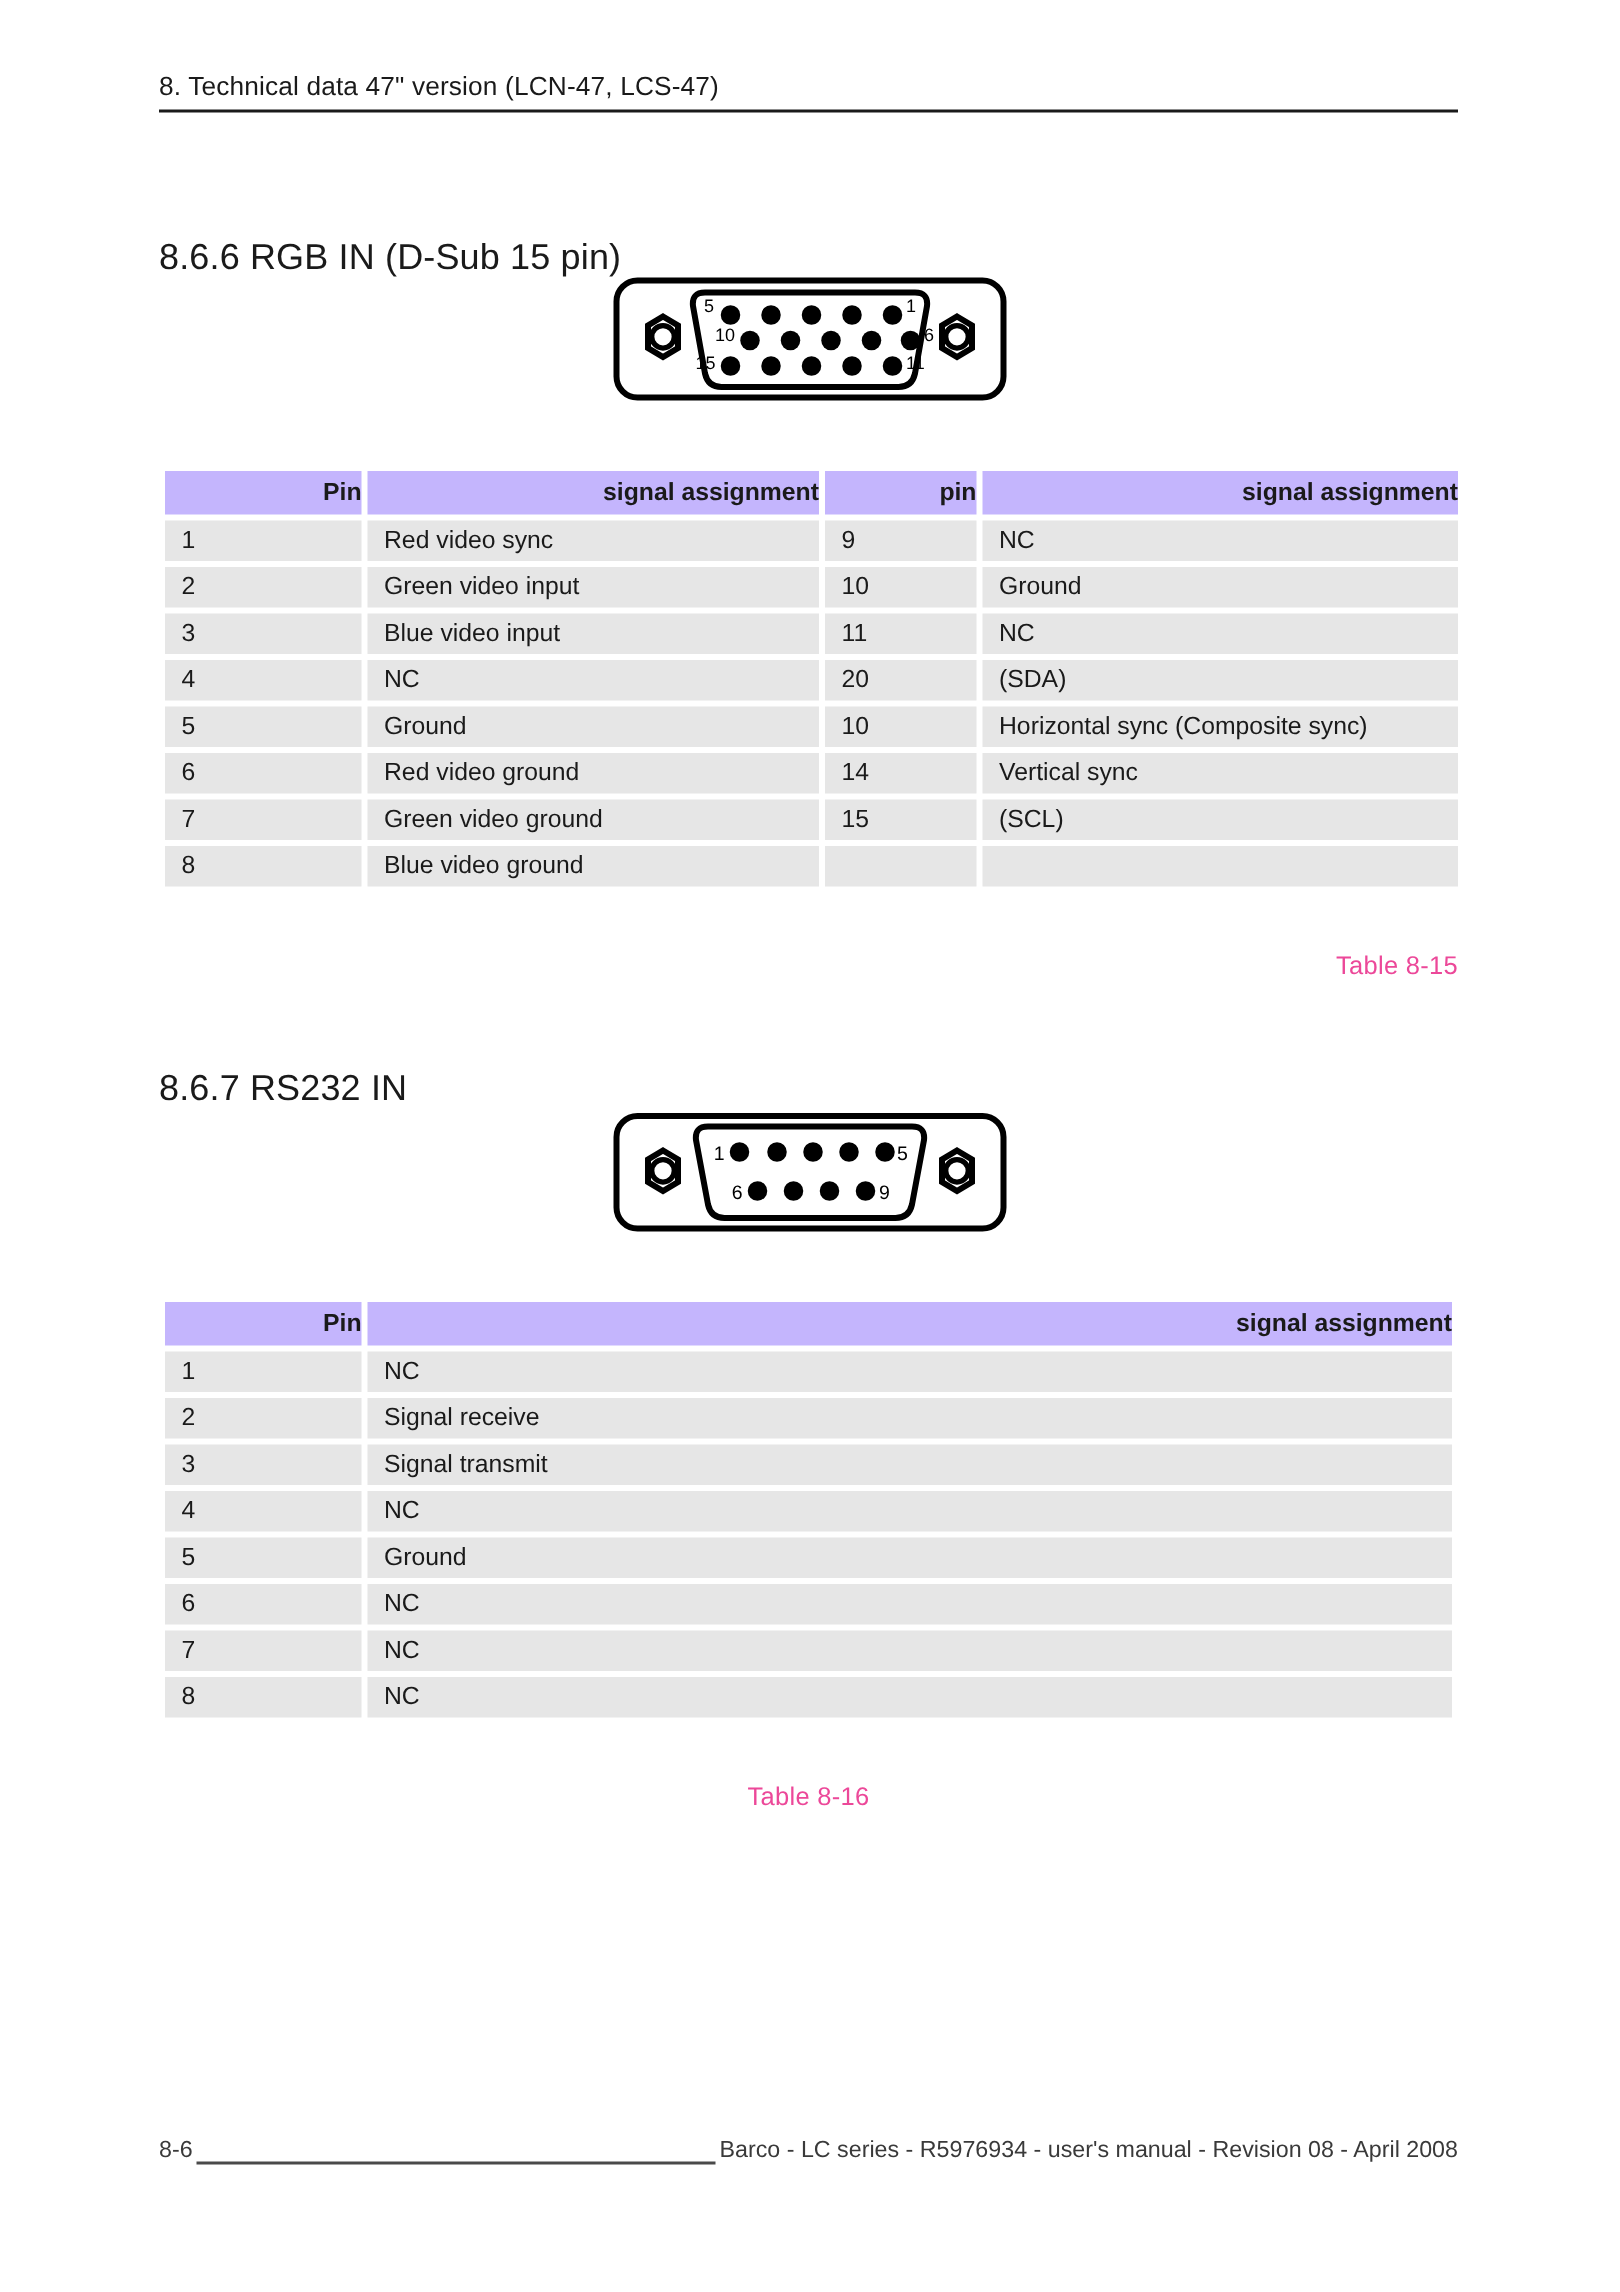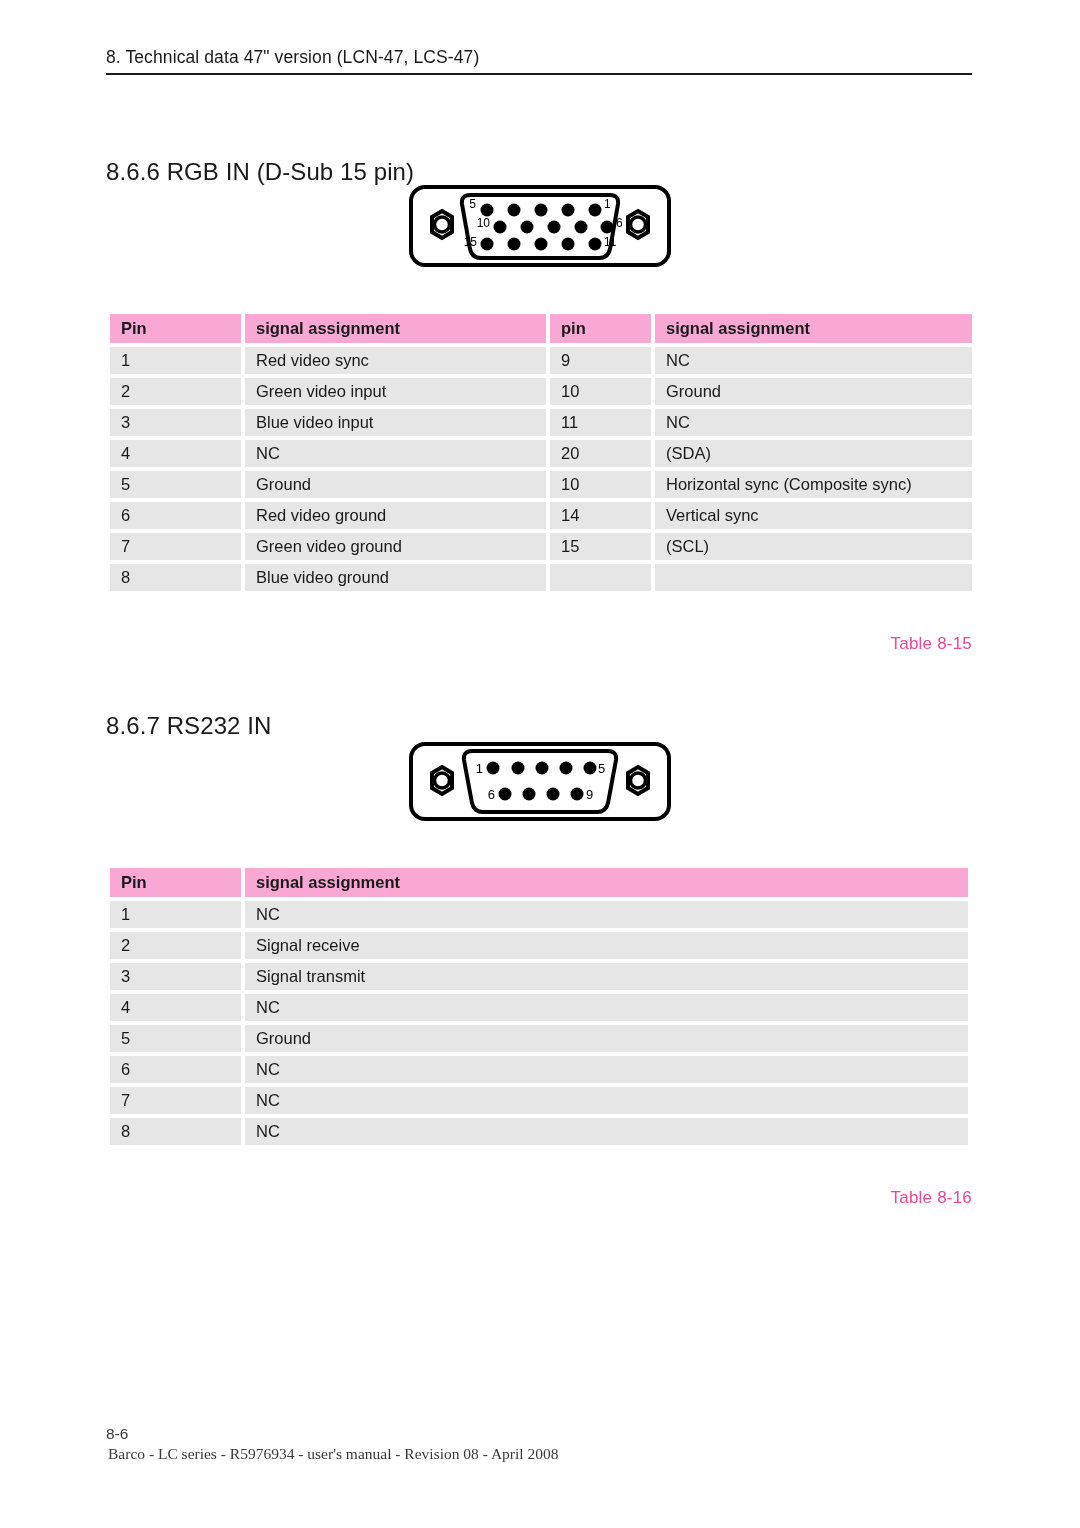--- a/index.html
+++ b/index.html
@@ -83,24 +83,25 @@
     vertical-align: middle;
     text-align: left;
     font-weight: normal;
     font-size: 16.5px;
     color: #1a1a1a;
     line-height: 27px;
     overflow: hidden;
     white-space: nowrap;
   }
   .pin-table thead th {
-    background: #f9a8d4;
+    background: #c4b5fd;
     font-weight: bold;
     height: 29px;
     line-height: 29px;
+    text-align: right;
   }
   .pin-table td.empty-cell { color: transparent; }
 
   
   #table-rgb col.c-pin-left   { width: 131px; }
   #table-rgb col.c-sig-left   { width: 301px; }
   #table-rgb col.c-pin-right  { width: 101px; }
   #table-rgb col.c-sig-right  { width: 317px; }
 
   
@@ -111,51 +112,49 @@
   .table-caption {
     position: absolute;
     width: 866px;
     left: 106px;
     text-align: right;
     font-size: 17px;
     color: #ec4899;
     letter-spacing: 0.2px;
   }
   #caption-rgb   { top: 634px; }
-  #caption-rs232 { top: 1188px; }
+  #caption-rs232 { top: 1188px; text-align: center; }
 
   
   .page-footer {
     position: absolute;
     left: 106px;
     top: 1425px;
     width: 866px;
     display: flex;
-    align-items: flex-start;
+    align-items: flex-end;
     gap: 0;
-    flex-direction: column;
   }
   .page-footer .pf-page-no {
     font-size: 15.5px;
     color: #3a3a3a;
     white-space: nowrap;
     padding-right: 2px;
   }
   .page-footer .pf-rule {
     flex: 1 1 auto;
     height: 2px;
     background: #4a4a4a;
     margin: 0 1px;
   }
   .page-footer .pf-imprint {
     font-size: 15.5px;
     color: #3a3a3a;
     white-space: nowrap;
     padding-left: 2px;
-    font-family: Liberation Serif, serif;
   }
 </style>
 </head>
 <body>
 
 <div class="page">
 
   <div class="running-header">
     <div class="rh-text">8. Technical data 47" version (LCN-47, LCS-47)</div>
     <div class="rh-rule"></div>

